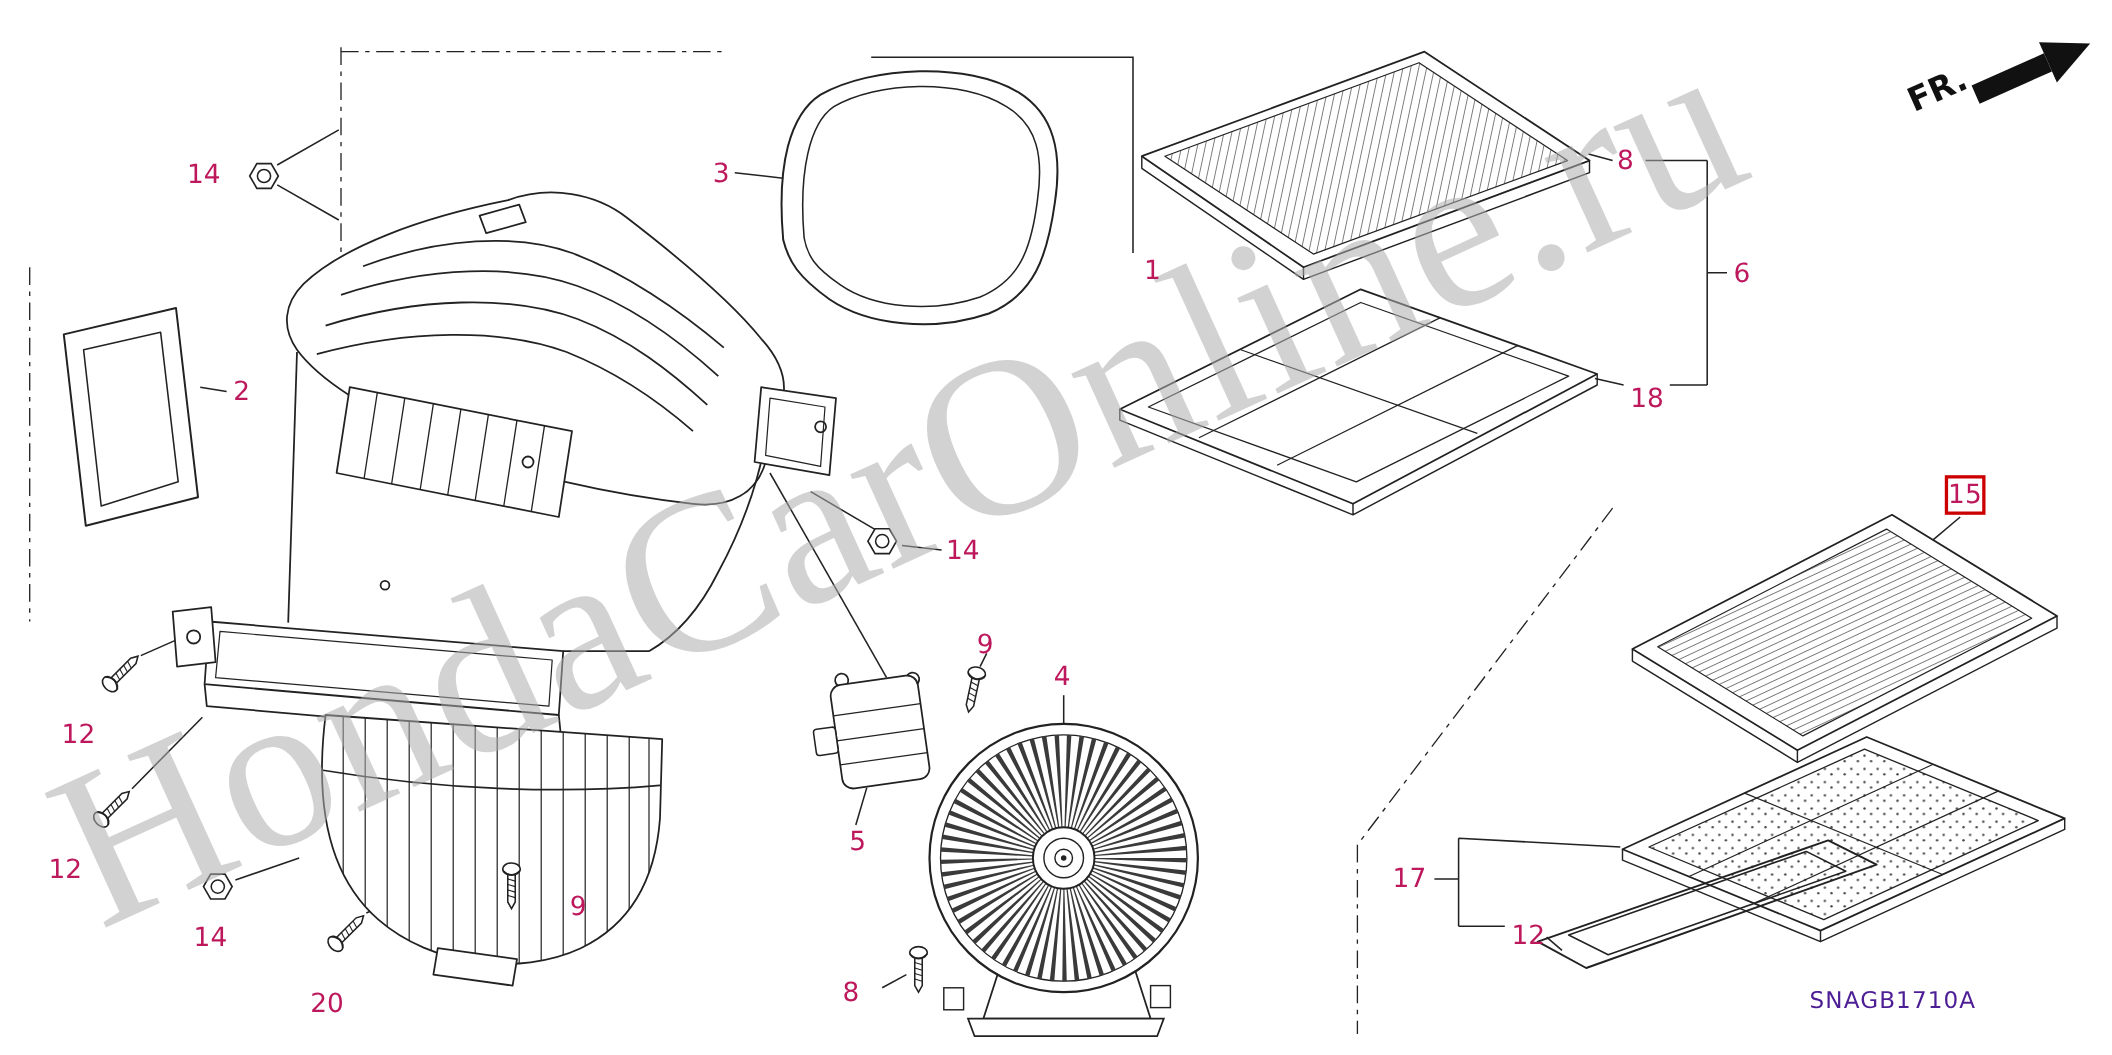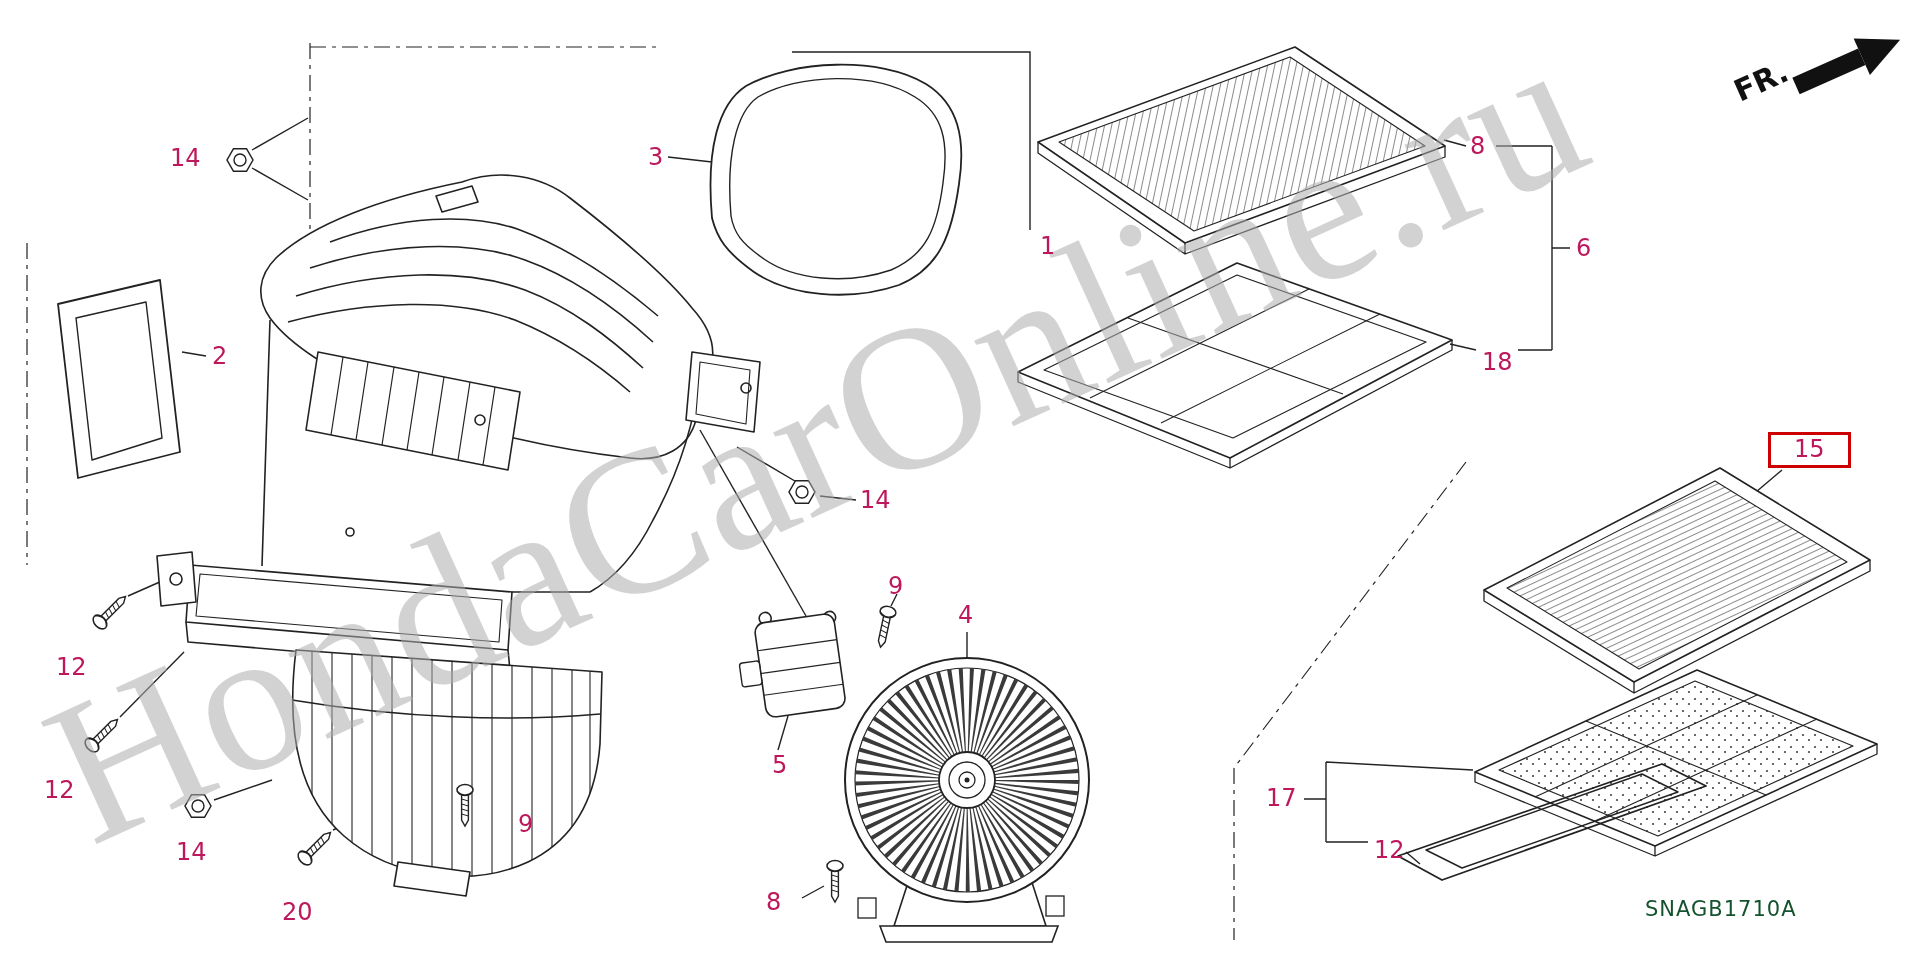--- a/index.html
+++ b/index.html
@@ -15,25 +15,25 @@
     color:rgba(173,173,173,0.55);
     transform:rotate(-24.5deg); transform-origin:0 0;
     pointer-events:none; z-index:3;
   }
   svg.art { position:absolute; left:0; top:0; z-index:2; }
   .part-label {
     position:absolute; z-index:4; font-size:24px; line-height:1; color:#be185d;
     cursor:pointer; user-select:none;
   }
   .part-label.highlight {
-    border:3px solid #cc0000; padding:2px 23px 4px; background:transparent;
+    border:3px solid #cc0000; padding:2px 0 4px; background:transparent;
   }
   .diagram-code {
     position:absolute; left:1645px; top:897px; z-index:4;
-    font-size:21px; color:#14532d; letter-spacing:1px;
+    font-size:21px; color:#4c1d95; letter-spacing:1px;
   }
 </style>
 </head>
 <body>
 
 <div class="canvas">
 
   <div class="watermark">HondaCarOnline.ru</div>
 
   <svg class="art" width="1920" height="959" viewBox="0 0 1920 959">

